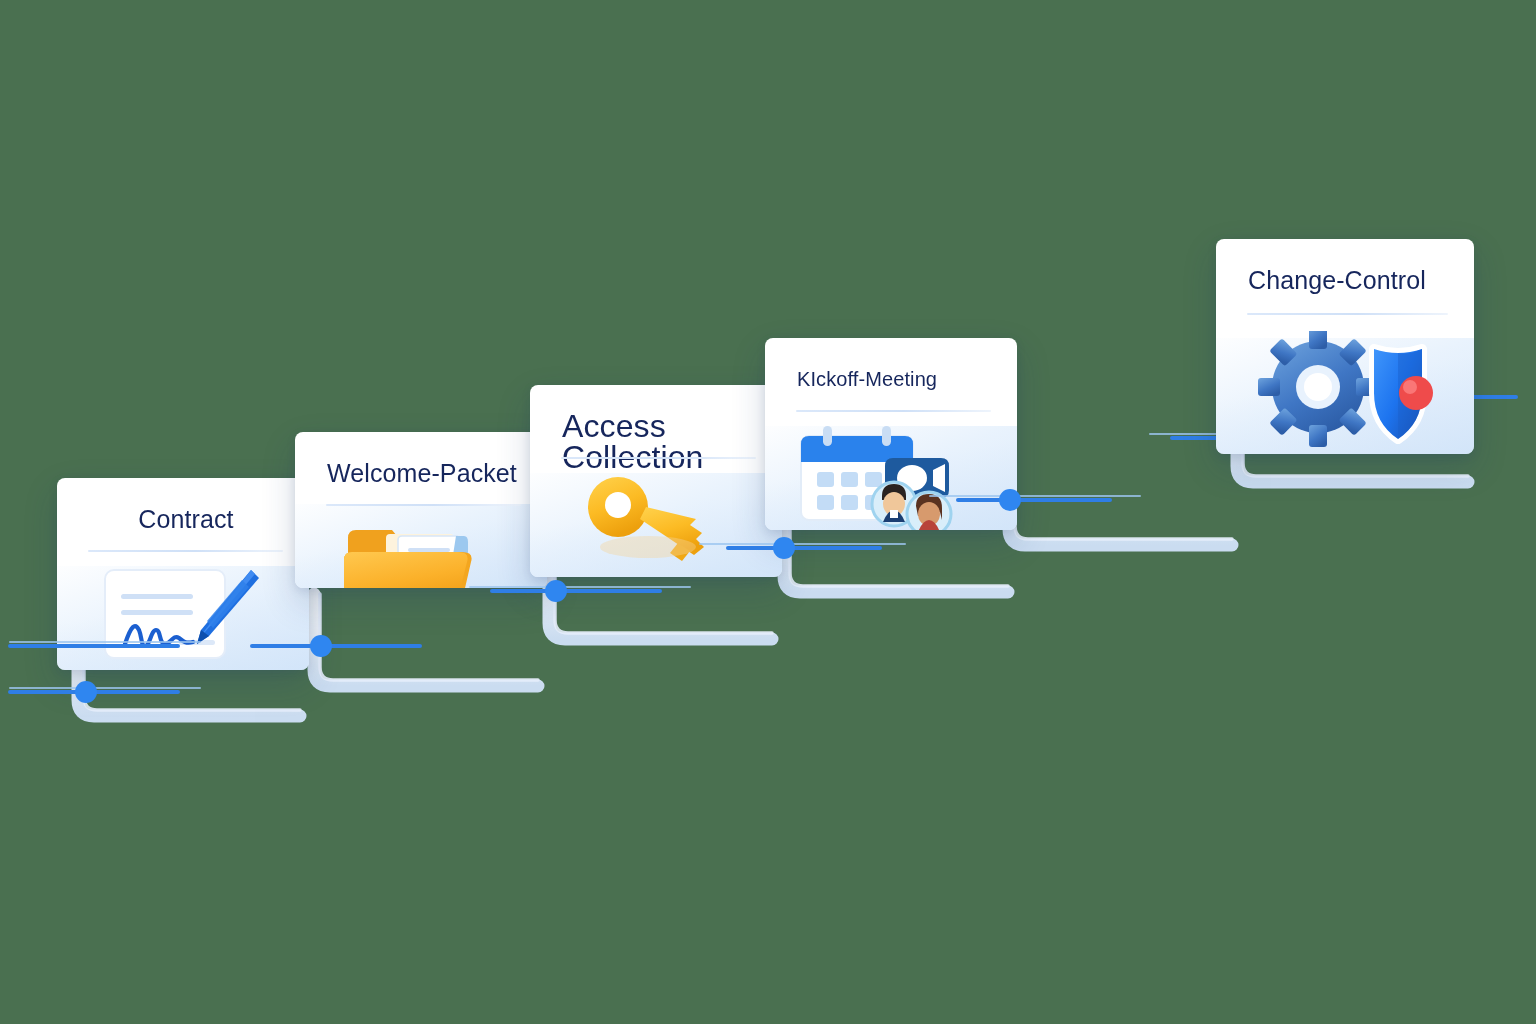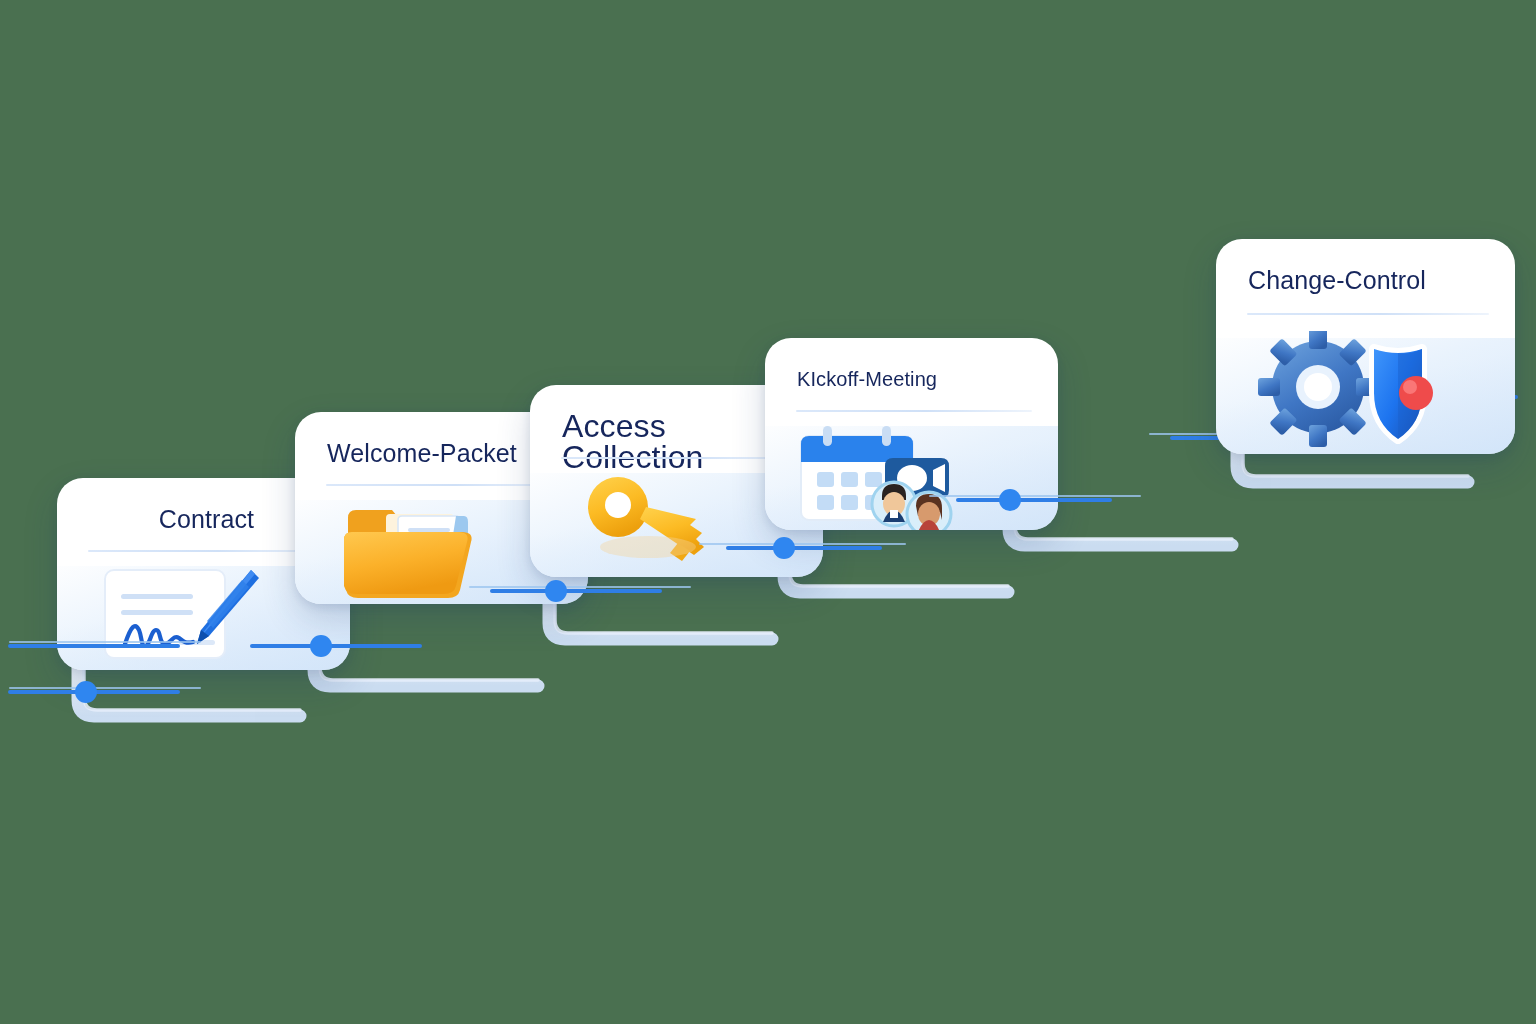--- a/index.html
+++ b/index.html
@@ -12,24 +12,23 @@
   #stage{position:absolute;inset:0;}
 
   
   .rail-layer{position:absolute;inset:0;z-index:1;}
   .rail-layer.top{z-index:6;}
 
   
   .card{
     position:absolute;
     background:linear-gradient(170deg,#ffffff 0%,#ffffff 62%,#f4f8fd 80%,#e9f1fb 100%);
-    border-radius:26px;
+    border-radius:8px;
     box-shadow:0 14px 34px rgba(30,60,110,.20), 0 3px 10px rgba(30,60,110,.12);
     overflow:hidden;
-    padding-left:41px;
   }
   .card-title{
     position:absolute;
     left:32px;right:26px;
     color:#16265c;
     font-size:25px;
     line-height:31px;
     letter-spacing:.1px;
     white-space:pre-line;
   }
@@ -95,21 +94,21 @@
       <path d="M24,78 C30,60 34,56 38,64 C41,71 40,80 44,80 C49,80 50,64 55,64 C60,64 58,78 64,78 C70,78 72,68 78,72 C82,75 84,78 92,76" fill="none" stroke="#1b5fd0" stroke-width="4.2" stroke-linecap="round"></path>
       <g>
         <path d="M150,4 L158,12 L108,70 L96,78 L100,64 Z" fill="#1f6fe0"></path>
         <path d="M150,4 L154,8 L104,66 L98,72 Z" fill="#3f8bf2"></path>
         <path d="M96,78 L100,64 L108,70 Z" fill="#0d4fae"></path>
         <path d="M141,14 L148,21 L112,62 L106,55 Z" fill="#2f80ea" opacity=".85"></path>
       </g>
     </svg>
   </div>
 
-  <div class="card" style="left:295px;top:412px;width:252px;height:192px;z-index:3;text-decoration:underline;">
+  <div class="card" style="left:295px;top:432px;width:252px;height:156px;z-index:3;text-decoration:underline;">
     <div class="sheen"></div>
     <div class="card-title" style="top:26px;">Welcome-Packet</div>
     <div class="card-divider" style="top:72px;"></div>
     <svg class="card-art" style="left:45px;top:86px;" width="152" height="104" viewBox="0 0 152 104">
       <path d="M8,20 Q8,12 16,12 L52,12 L62,24 L118,24 Q126,24 126,32 L126,46 L8,46 Z" fill="#f0a11e"></path>
       <rect x="46" y="16" width="68" height="40" rx="4" fill="#fdf3dd"></rect>
       <rect x="58" y="18" width="62" height="42" rx="4" fill="#ffffff" stroke="#d7e6f7" stroke-width="1.6"></rect>
       <rect x="68" y="30" width="42" height="4" rx="2" fill="#cfe0f6"></rect>
       <rect x="68" y="40" width="34" height="4" rx="2" fill="#e1ecfa"></rect>
       <path d="M116,18 L124,18 Q128,18 128,24 L128,56 L110,56 Z" fill="#9cc8ef"></path>

